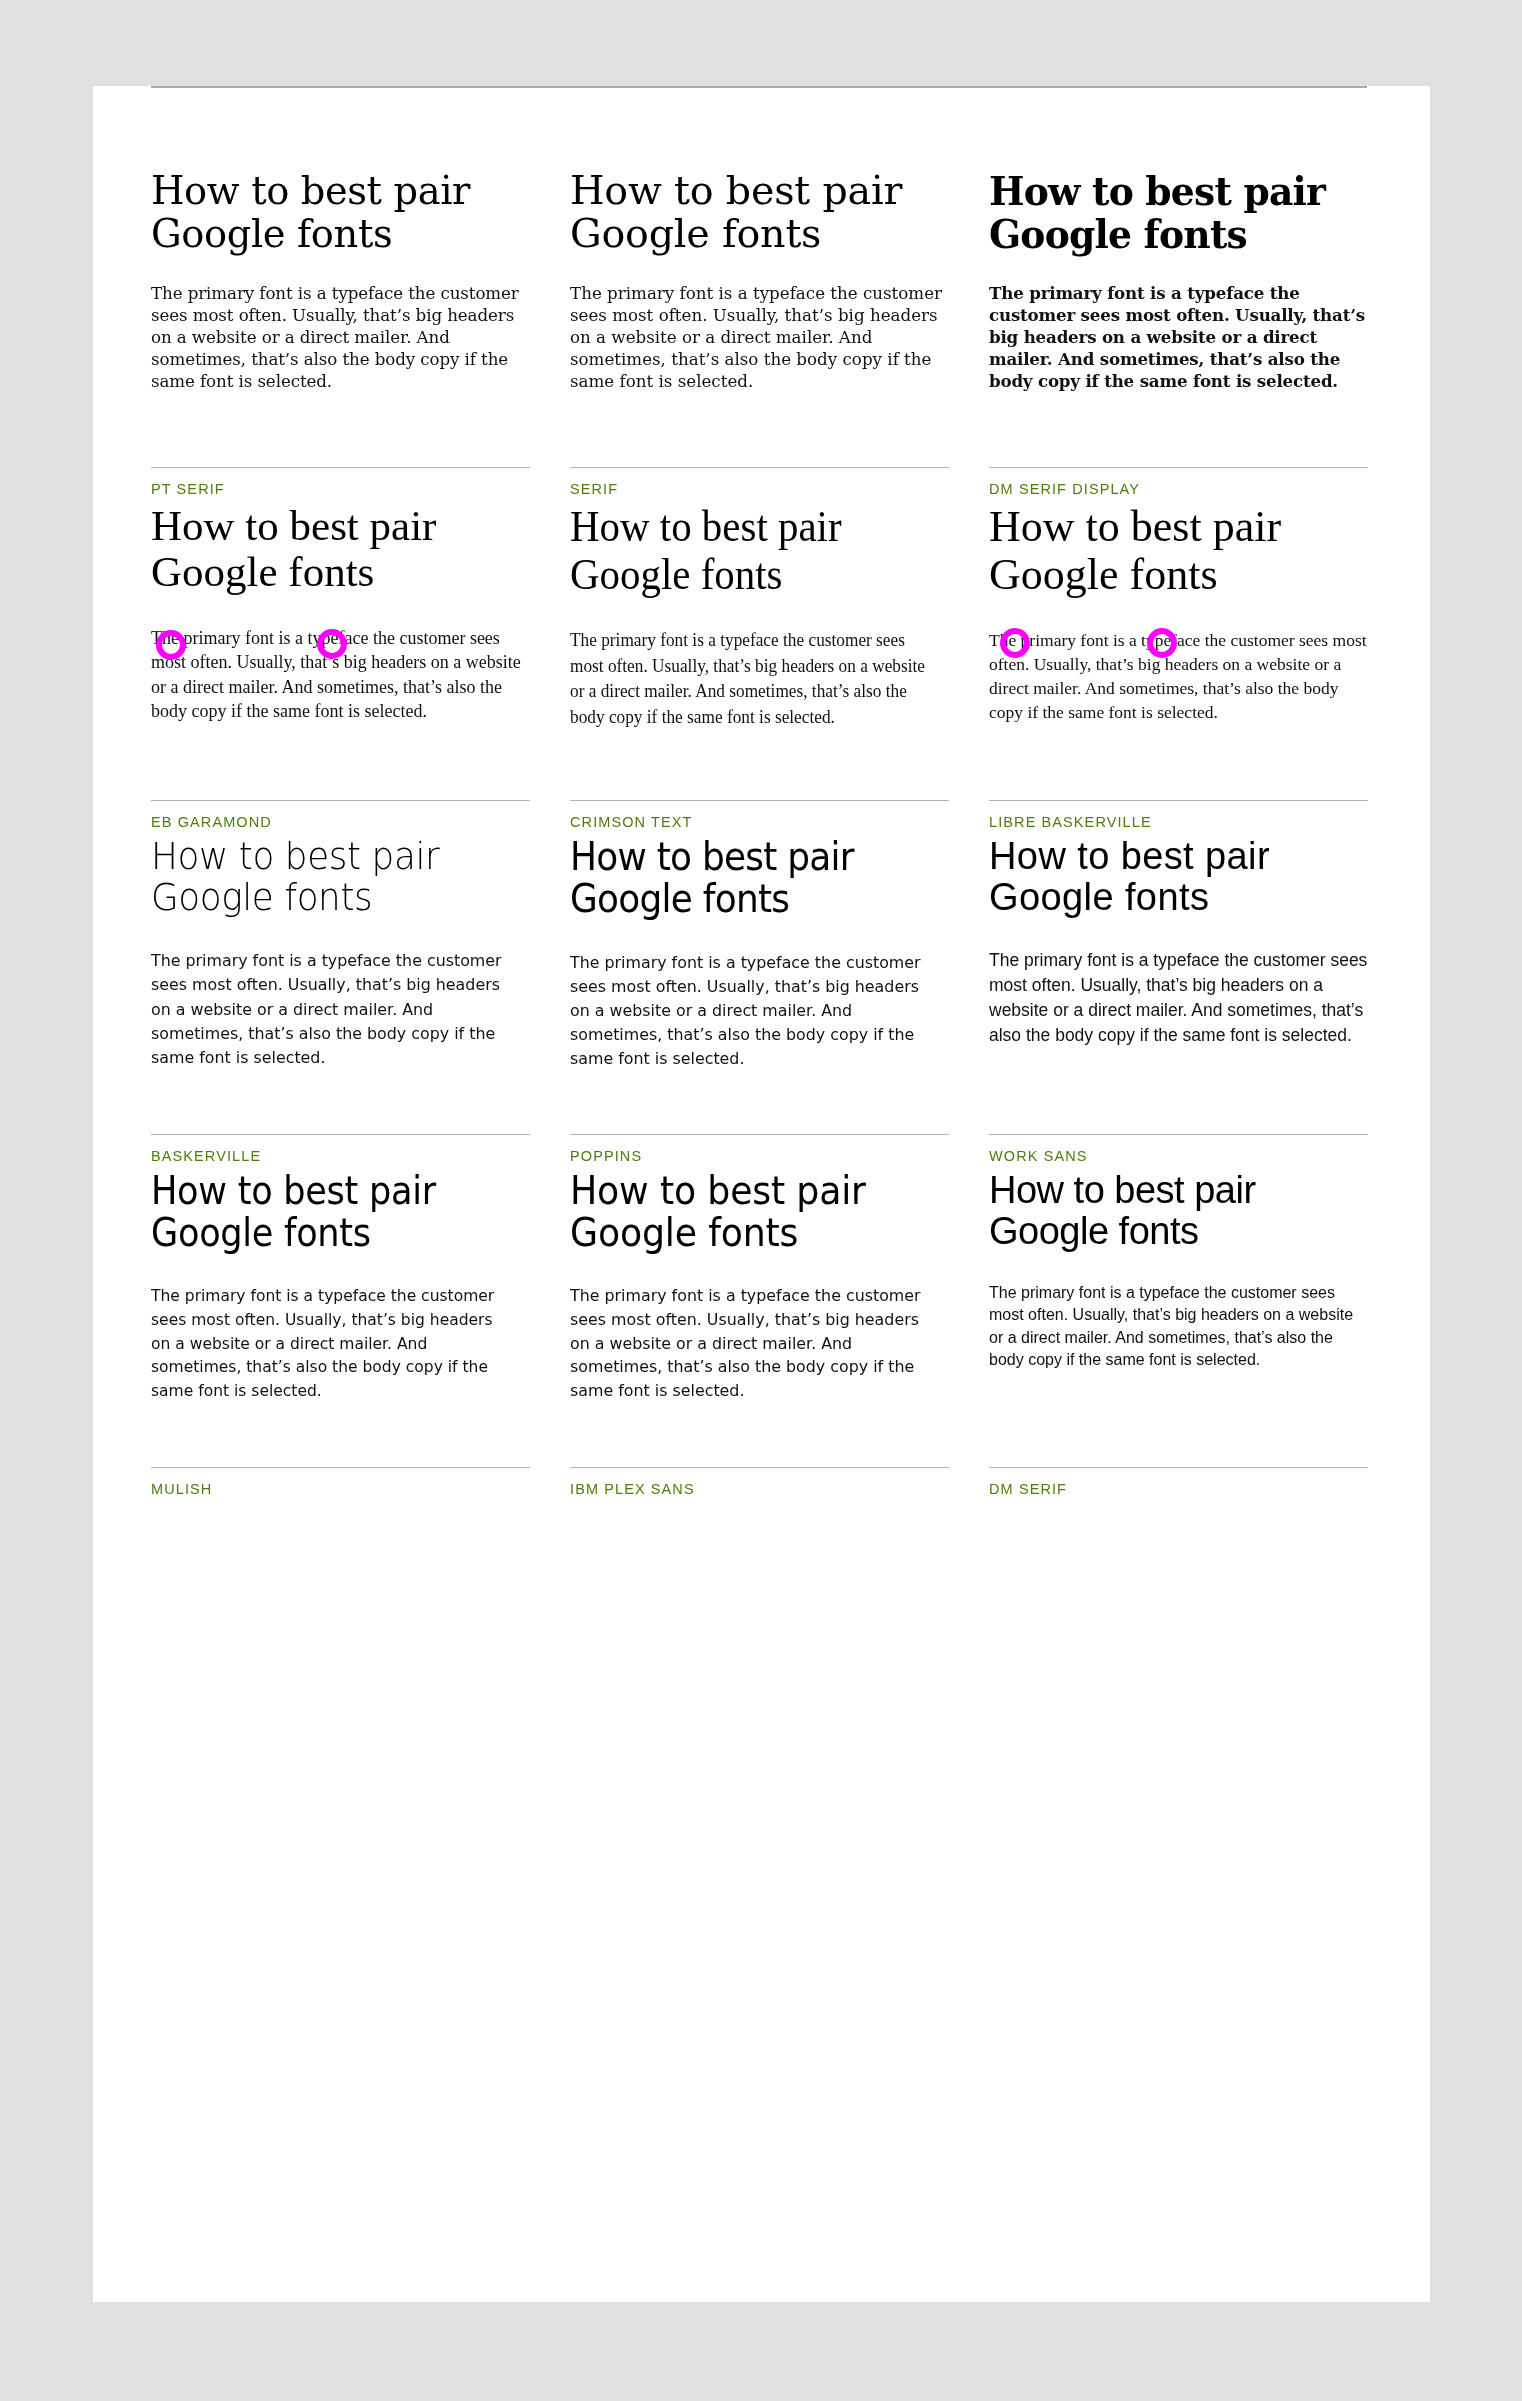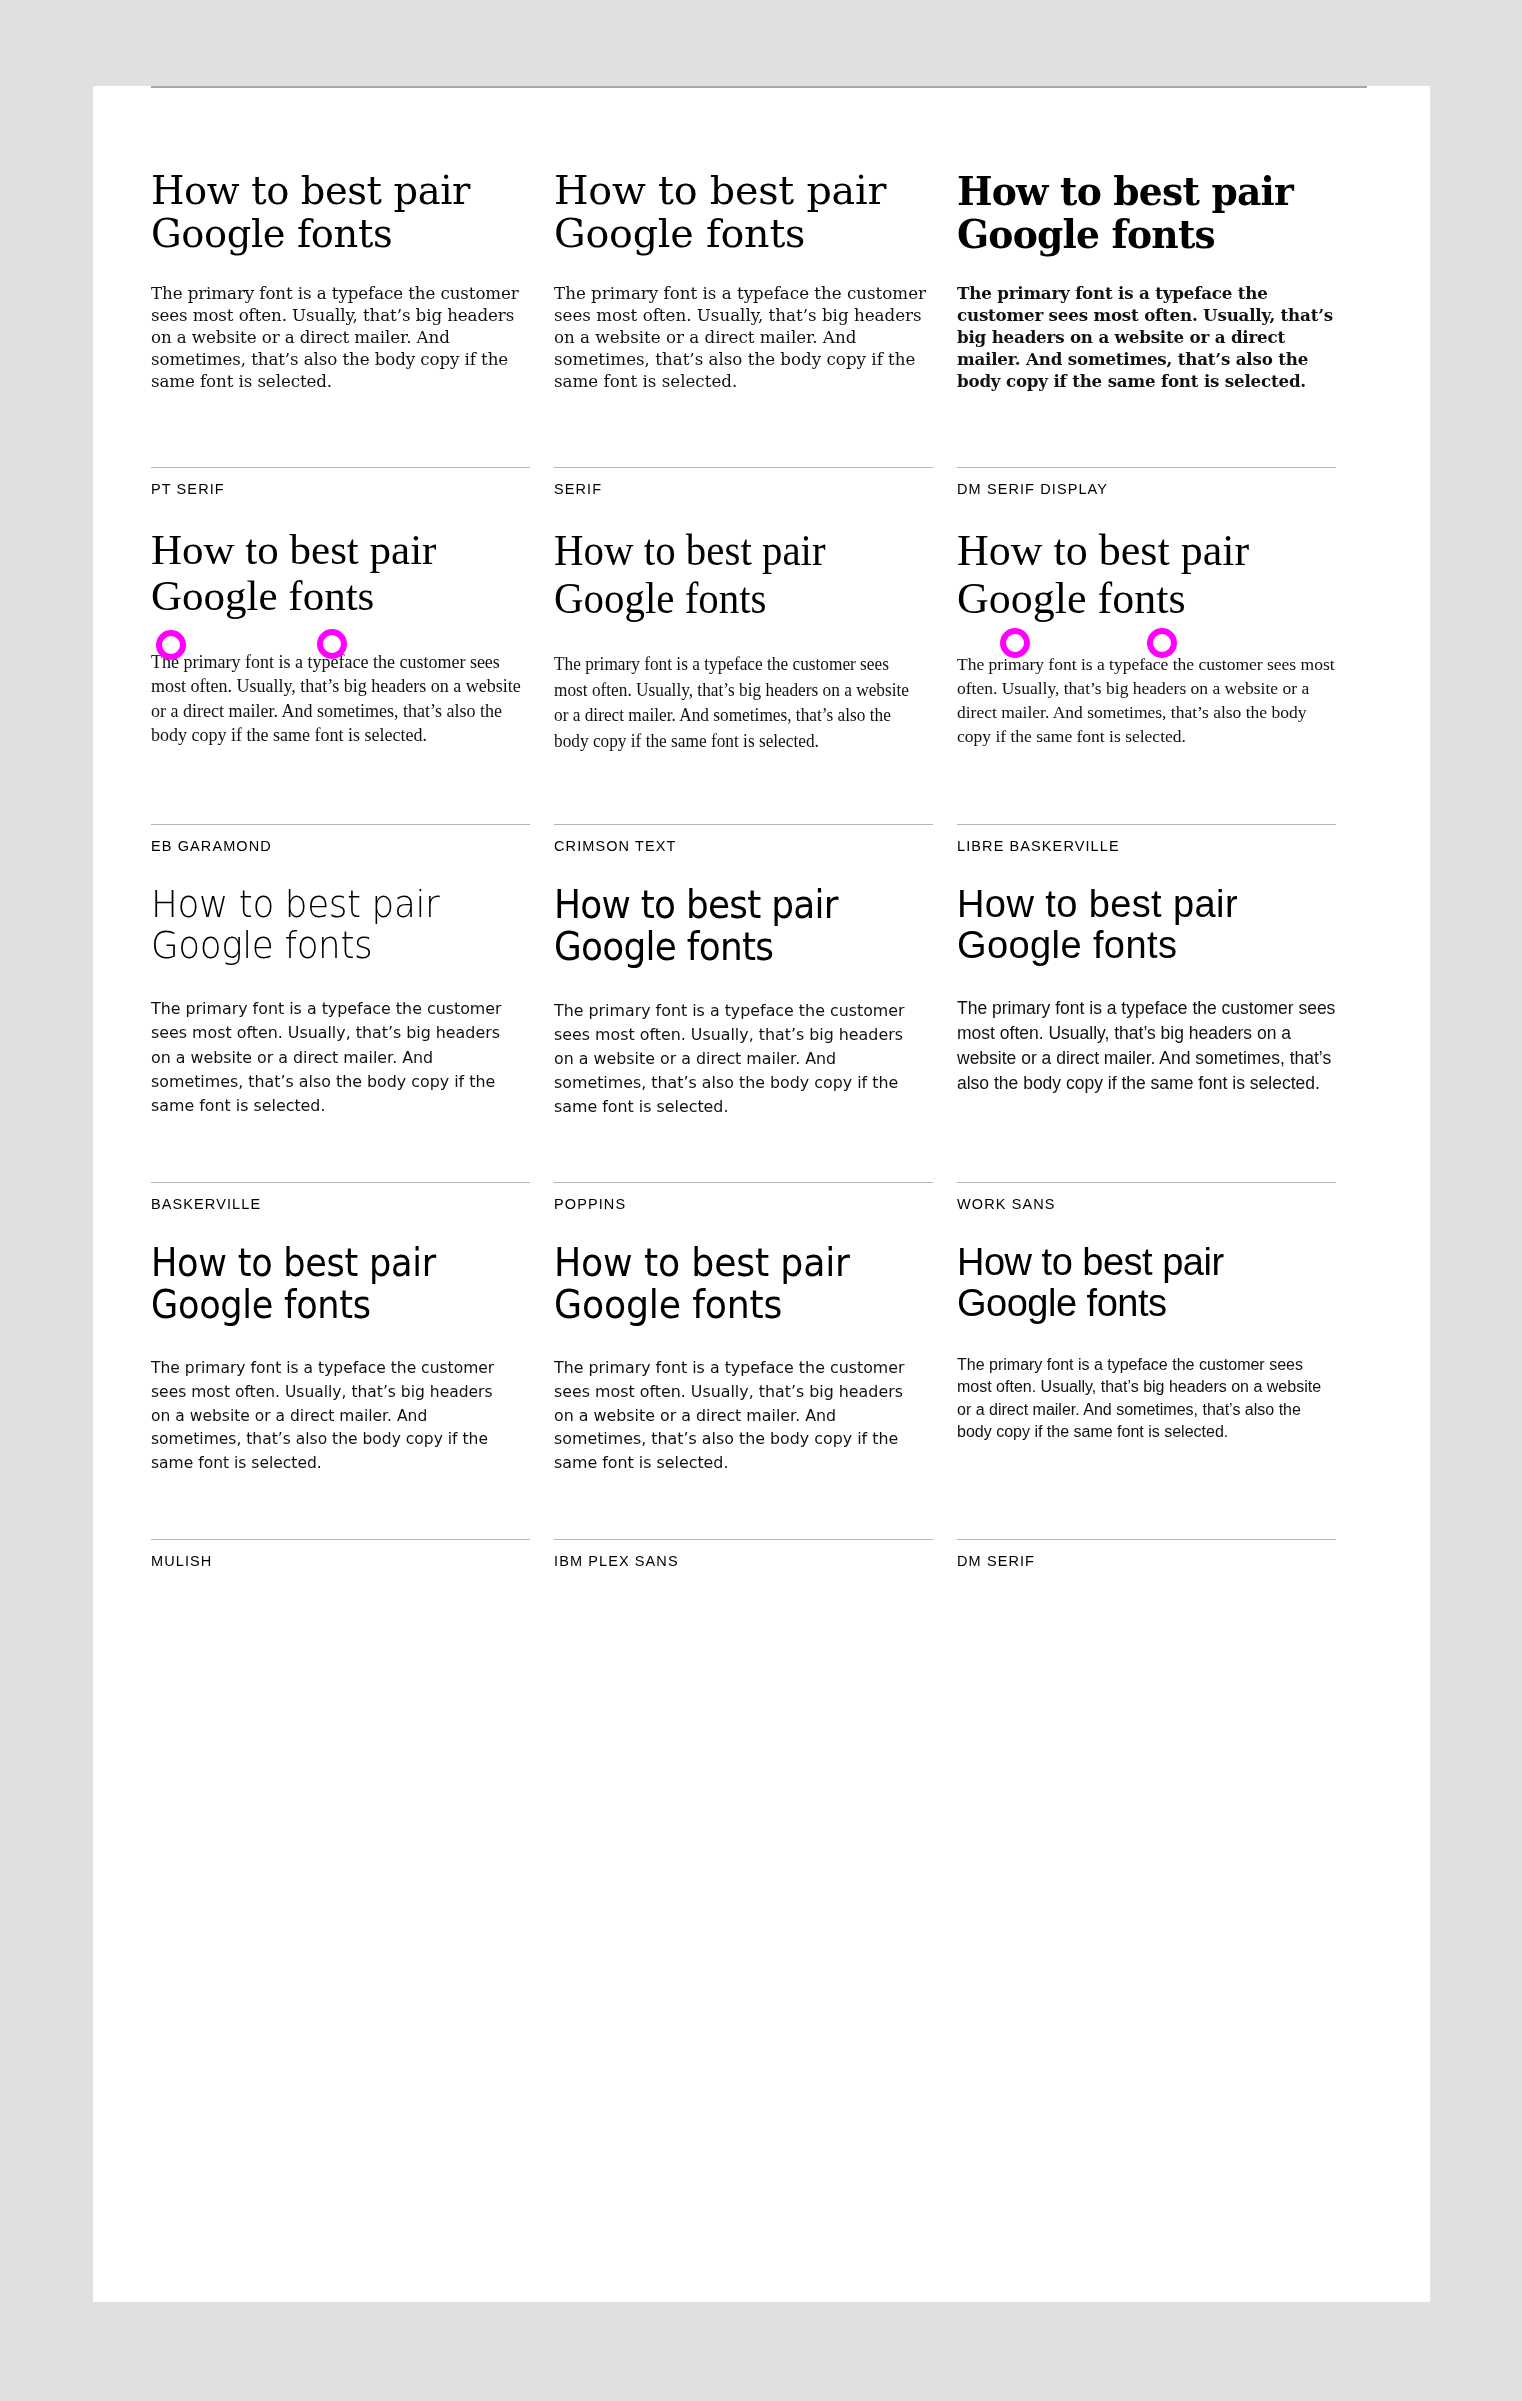--- a/index.html
+++ b/index.html
@@ -81,21 +81,20 @@
     white-space: nowrap;
   }
 
   
   .grid {
     margin-top: 76px;
     display: grid;
     grid-template-columns: 379px 379px 379px;
     column-gap: 40px;
     row-gap: 0;
-    gap: 24px;
   }
 
   .card {
     position: relative;
     box-sizing: border-box;
     padding-bottom: 0;
   }
   .card-inner {
     position: relative;
     min-height: 298px;
@@ -118,21 +117,21 @@
   .card-rule {
     border: 0;
     border-top: 1.5px solid #b4b4b4;
     margin: 0;
     width: 100%;
   }
 
   .card-label {
     font-family: "Liberation Sans", sans-serif;
     font-size: 14.5px;
-    color: #000000;
+    color: #4d7c0f;
     letter-spacing: 1.1px;
     margin-top: 13px;
     white-space: nowrap;
   }
 
   
   .row1 .card-inner { height: 303px; }
   .row2 .card-inner { height: 303px; }
   .row3 .card-inner { height: 304px; }
   .row4 .card-inner { height: 303px; }

